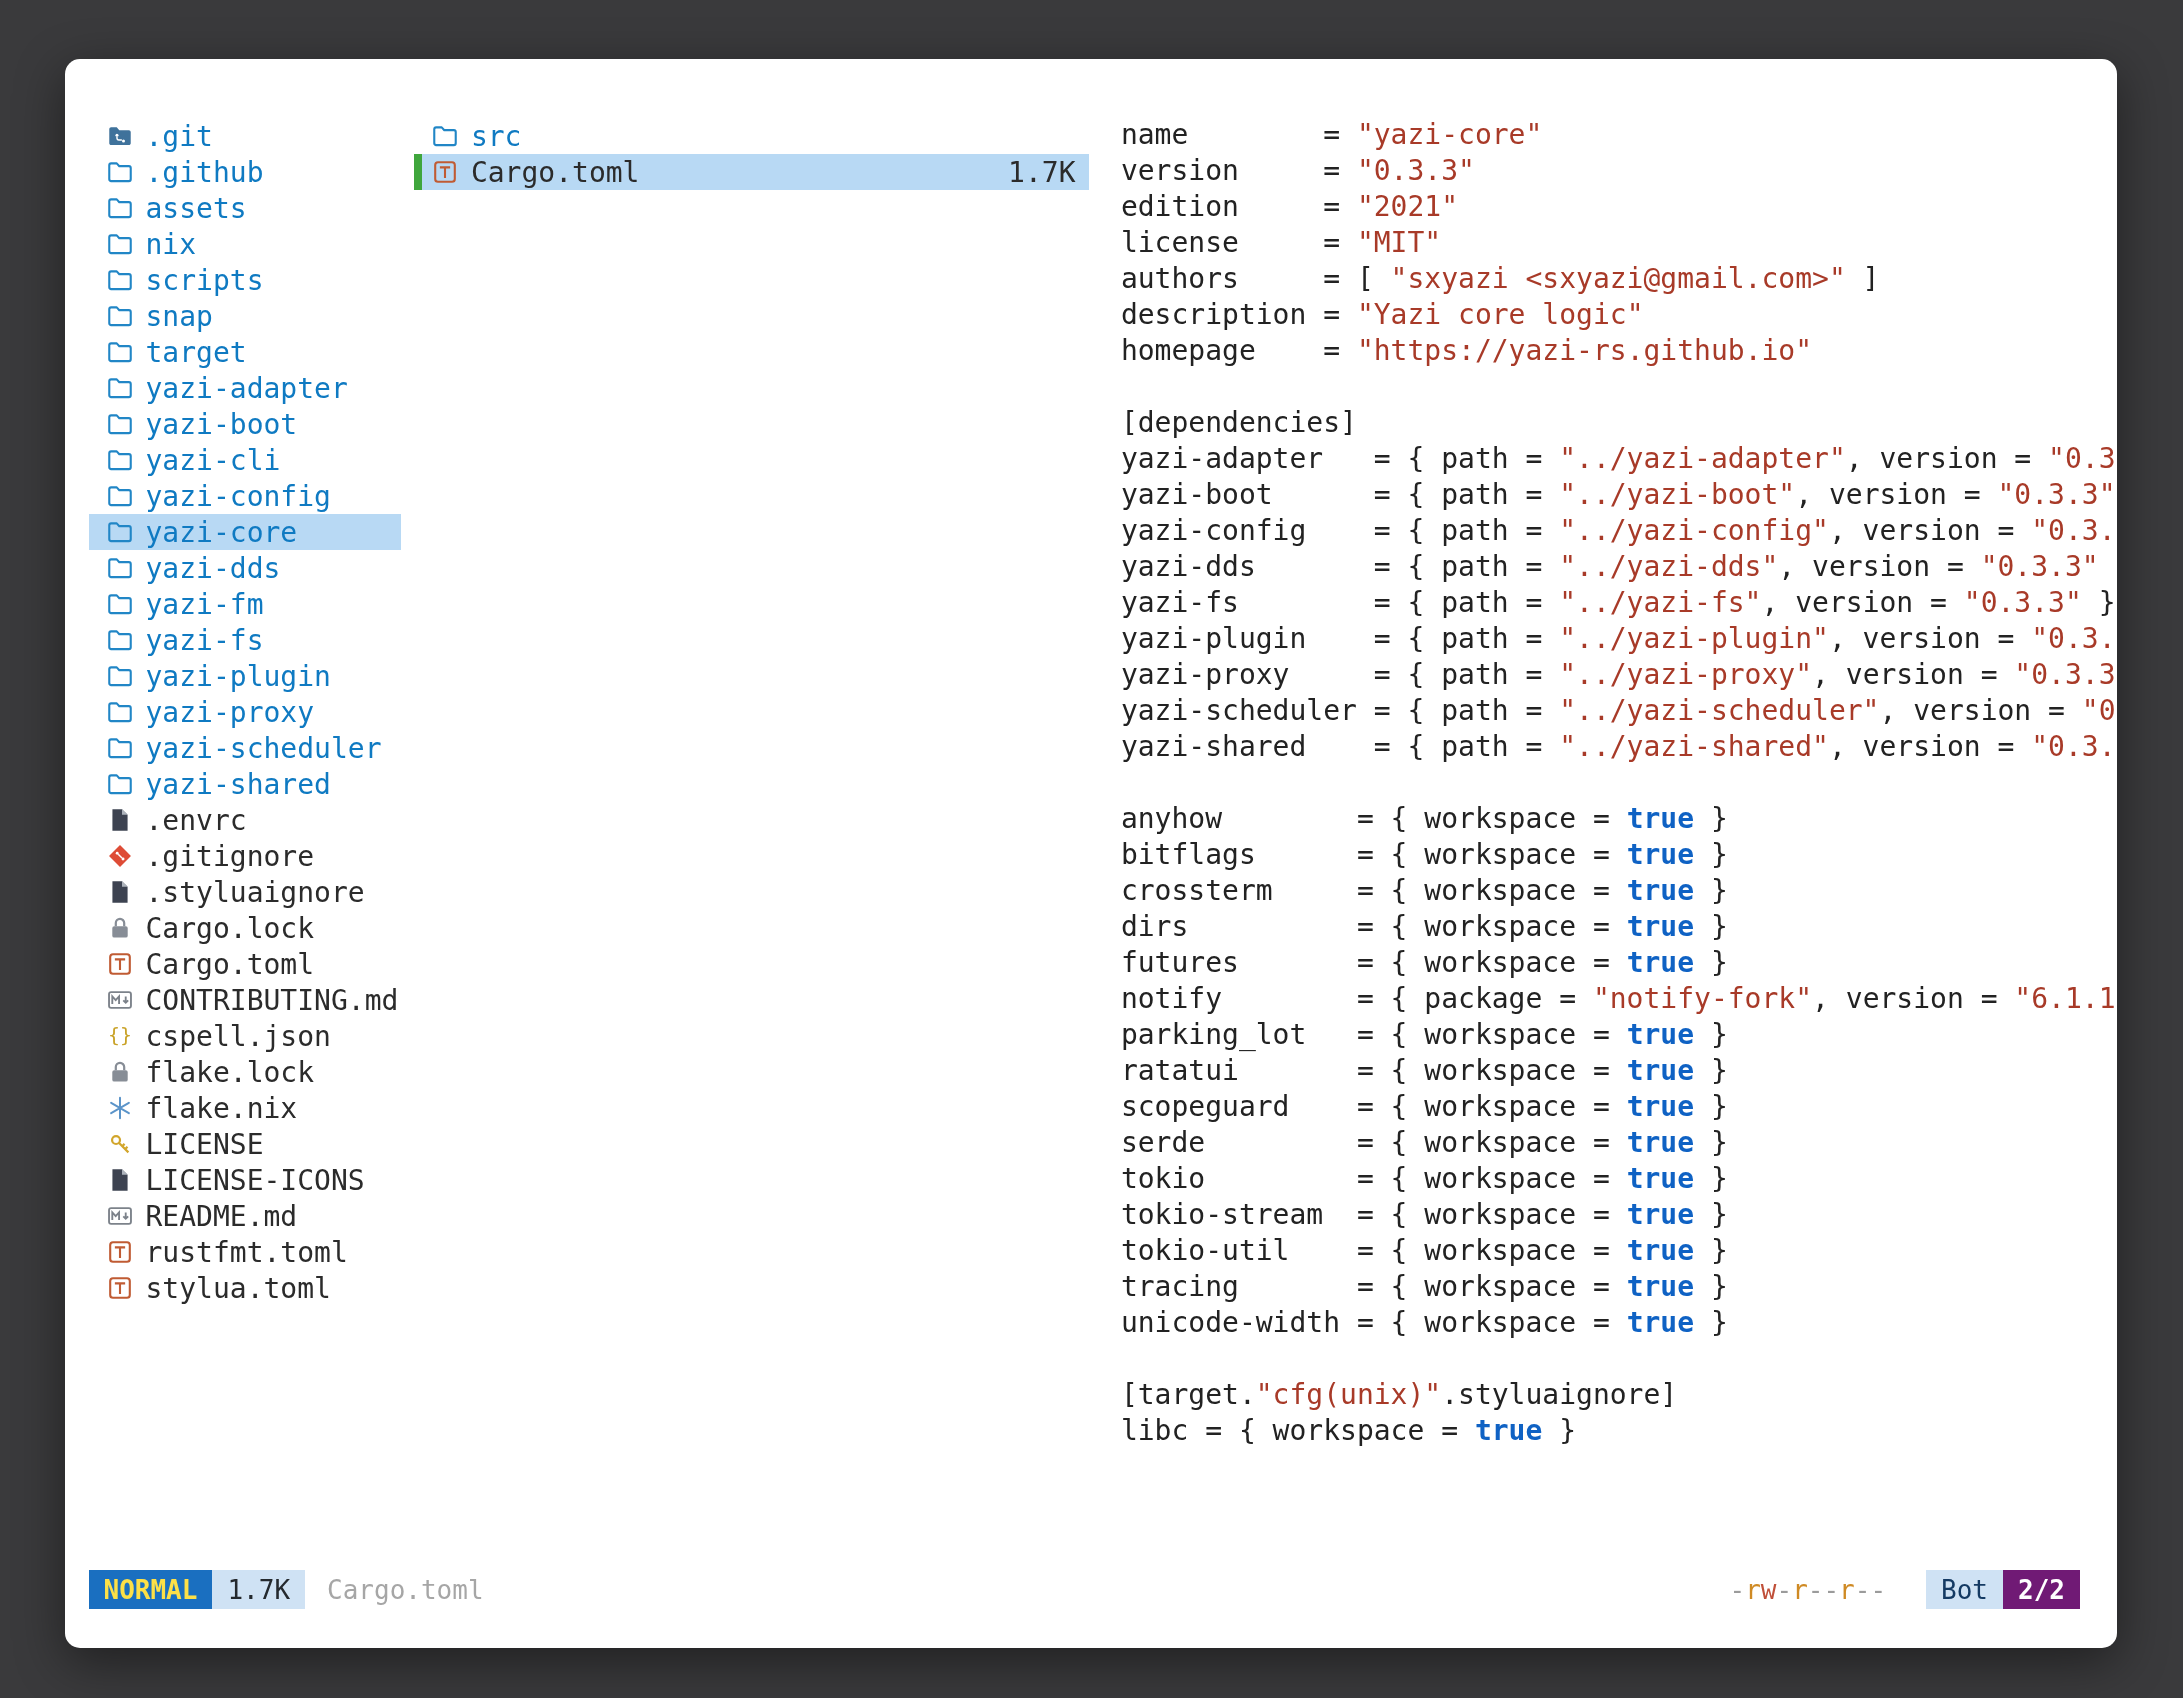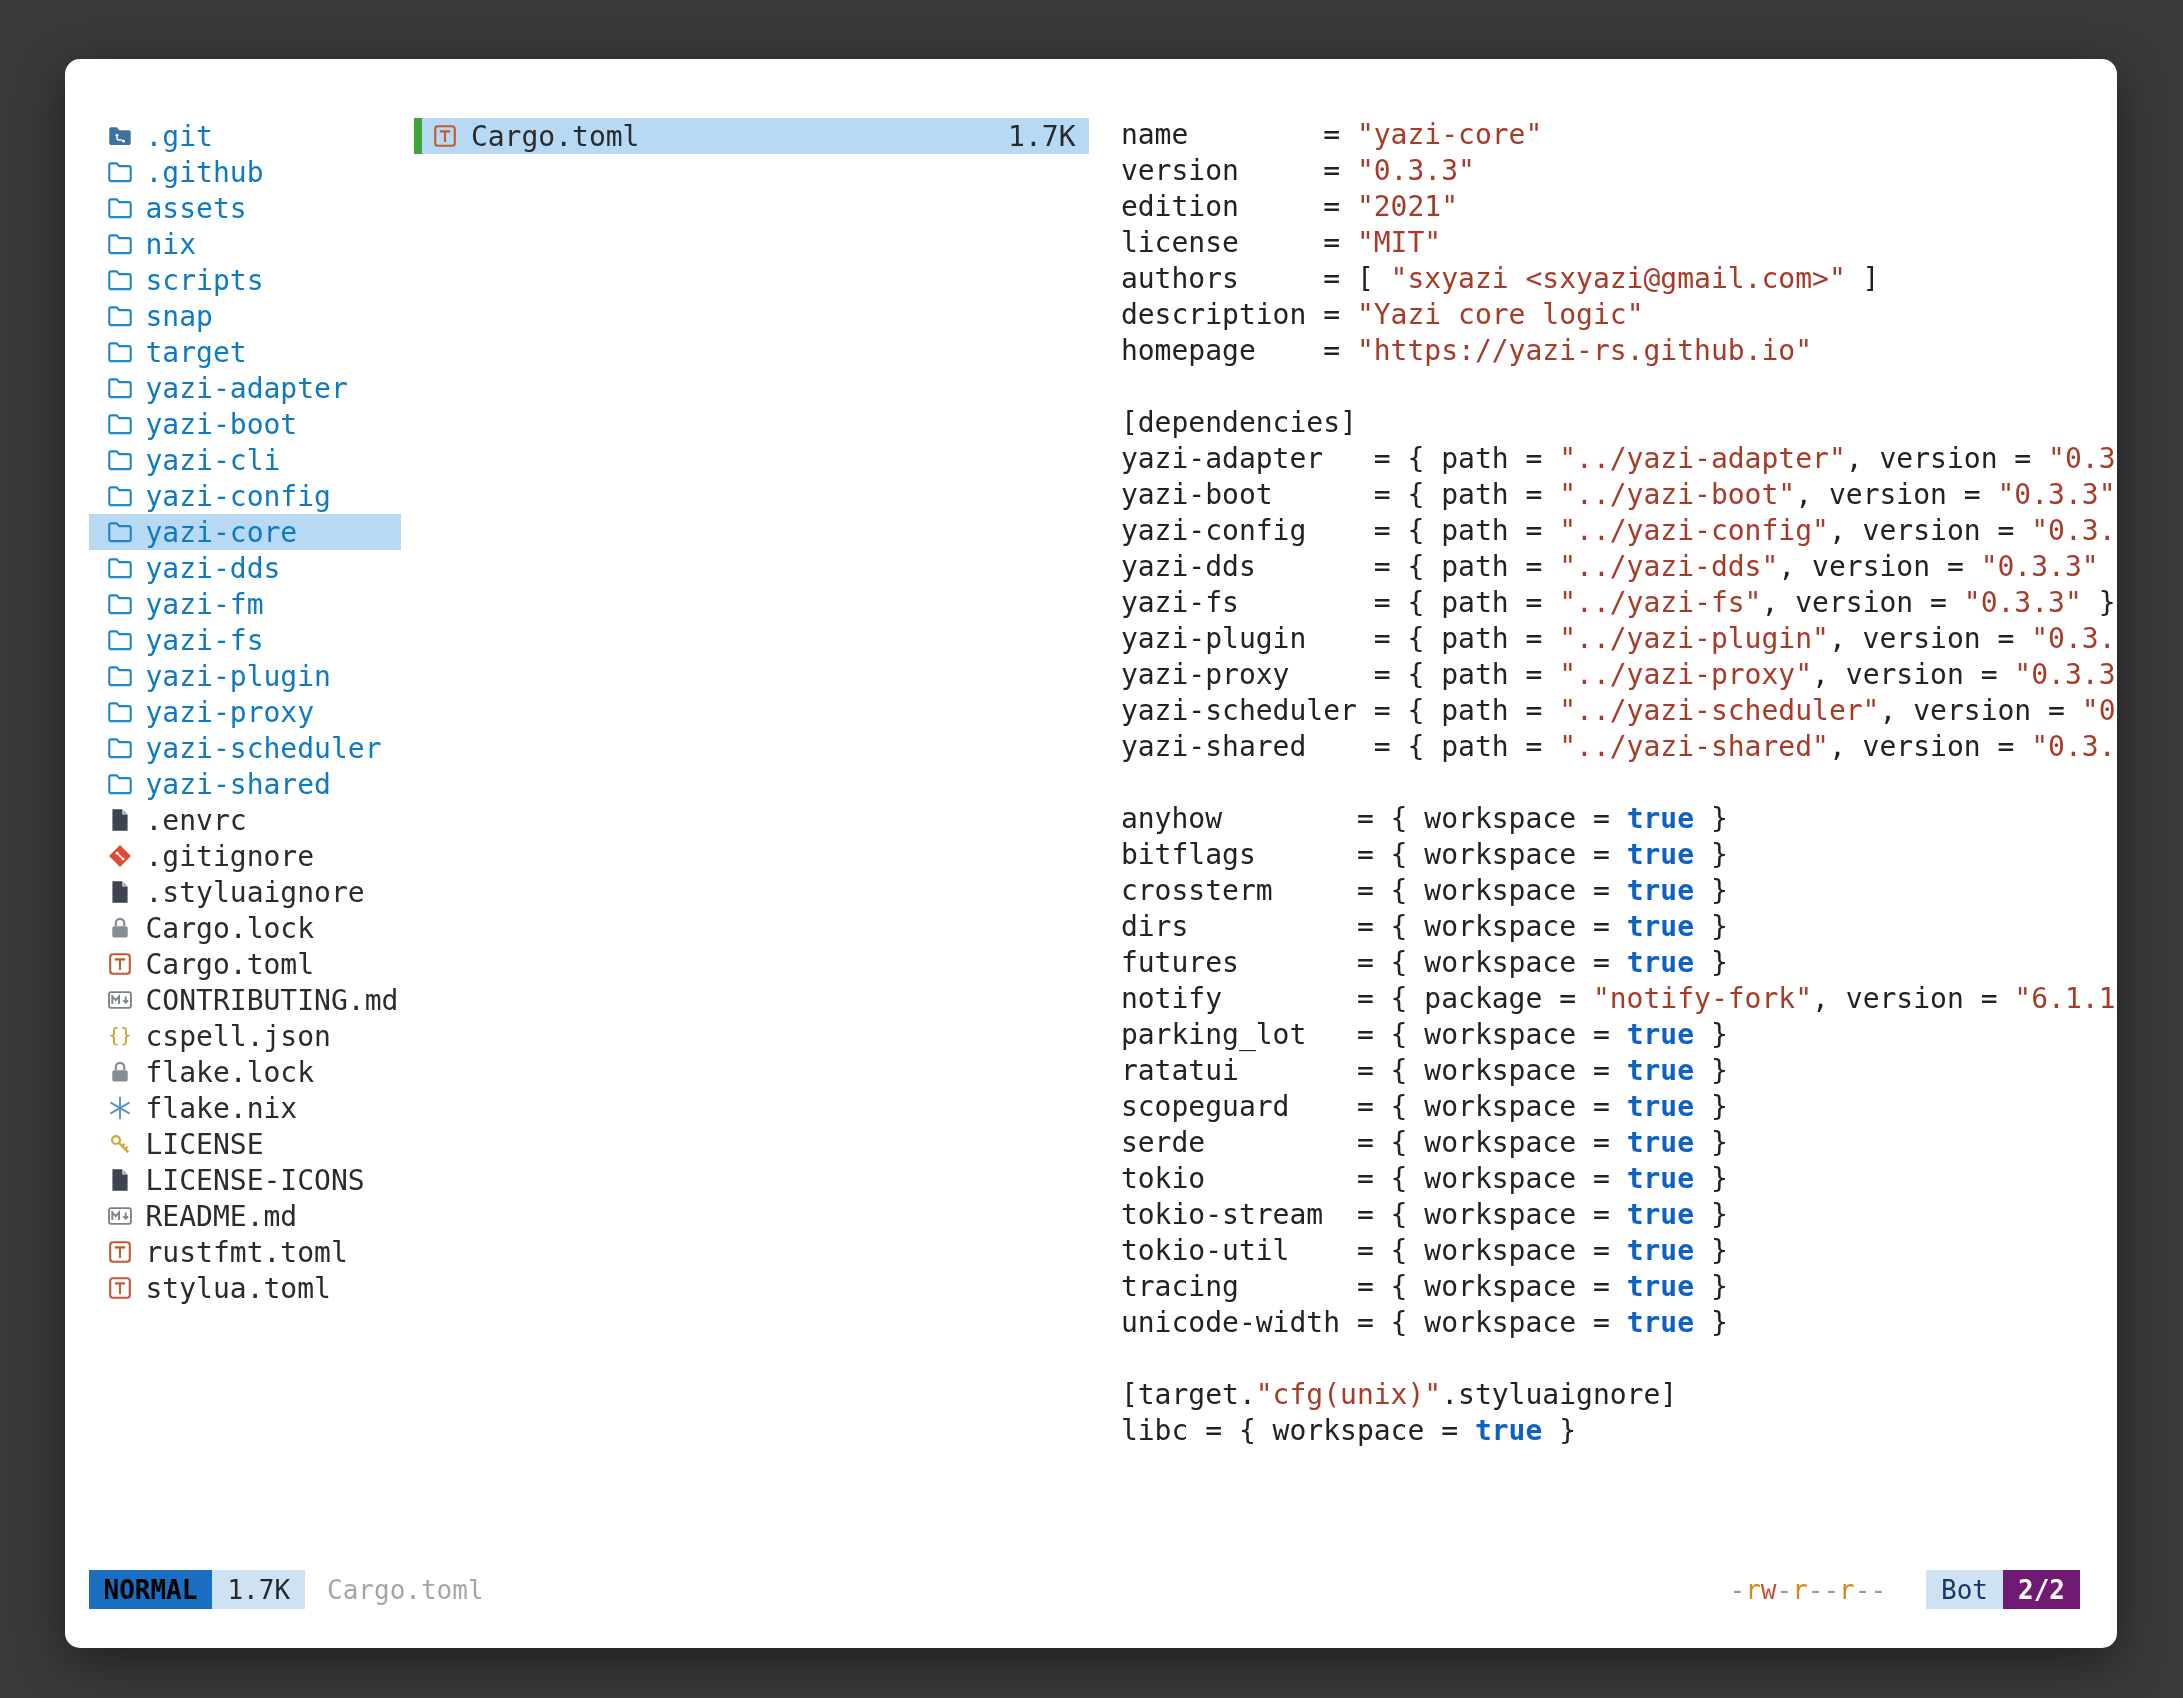--- a/index.html
+++ b/index.html
@@ -35,21 +35,21 @@
 
   .pane-preview .line { height:36px; font-size:28px; white-space:pre; color:#222; }
   .seg-k { color:#222222; }
   .seg-s { color:#a83a28; }
   .seg-b { color:#0f62c4;font-weight:bold; }
   .seg-c { color:#2c8f28; }
 
   .statusbar { flex:none; height:39px; margin:0 37px 39px 23.5px;
                display:flex; align-items:center; font-size:26px; }
   .badge { height:39px; display:flex; align-items:center; padding:0 15px; flex:none; }
-  .badge-mode     { background:#1a6fc0; color:#000000; font-weight:bold; }
+  .badge-mode     { background:#1a6fc0; color:#fde047; font-weight:bold; }
   .badge-size     { background:#cfe2f4; color:#24292e; }
   .status-filename{ color:#a6a6a6; margin-left:22px; }
   .status-right   { margin-left:auto; display:flex; align-items:center; }
   .perms { margin-right:40px; }
   .perm-dash { color:#9b9b9b; }
   .perm-r    { color:#cf8a24; }
   .perm-w    { color:#c0503a; }
   .badge-pos-label { background:#cfe2f4; color:#143a63; }
   .badge-pos-frac  { background:#701a75; color:#ffffff; font-weight:bold; }
 </style>
@@ -175,20 +175,23 @@
         <div class="row"><span class="icon"><svg viewBox="0 0 24 24">
               <rect x="3.6" y="3.6" width="16.8" height="16.8" rx="2.4" fill="none" stroke="#c05b33" stroke-width="1.8"></rect>
               <path d="M7.6 8h8.8M12 8v9.2" fill="none" stroke="#c05b33" stroke-width="1.8"></path>
             </svg></span><span class="label-file">rustfmt.toml</span></div>
         <div class="row"><span class="icon"><svg viewBox="0 0 24 24">
               <rect x="3.6" y="3.6" width="16.8" height="16.8" rx="2.4" fill="none" stroke="#c05b33" stroke-width="1.8"></rect>
               <path d="M7.6 8h8.8M12 8v9.2" fill="none" stroke="#c05b33" stroke-width="1.8"></path>
             </svg></span><span class="label-file">stylua.toml</span></div>
       </div>
     <div class="pane pane-current" id="current-pane">
+        <div class="row"><span class="icon"><svg viewBox="0 0 24 24">
+              <path d="M2.8 6.2c0-.9.7-1.6 1.6-1.6h4.8l2.2 2.4h8.2c.9 0 1.6.7 1.6 1.6v9.6c0 .9-.7 1.6-1.6 1.6H4.4c-.9 0-1.6-.7-1.6-1.6z" fill="none" stroke="#2186c6" stroke-width="1.8" stroke-linejoin="round"></path>
+            </svg></span><span class="label-dir">src</span></div>
         <div class="row selected"><span class="selbar"></span><span class="icon"><svg viewBox="0 0 24 24">
               <rect x="3.6" y="3.6" width="16.8" height="16.8" rx="2.4" fill="none" stroke="#c05b33" stroke-width="1.8"></rect>
               <path d="M7.6 8h8.8M12 8v9.2" fill="none" stroke="#c05b33" stroke-width="1.8"></path>
             </svg></span><span class="label-file">Cargo.toml</span><span class="size">1.7K</span></div>
       </div>
     <div class="pane pane-preview" id="preview-pane">
         <div class="line"><span class="seg-k">name        = </span><span class="seg-s">"yazi-core"</span></div>
         <div class="line"><span class="seg-k">version     = </span><span class="seg-s">"0.3.3"</span></div>
         <div class="line"><span class="seg-k">edition     = </span><span class="seg-s">"2021"</span></div>
         <div class="line"><span class="seg-k">license     = </span><span class="seg-s">"MIT"</span></div>

